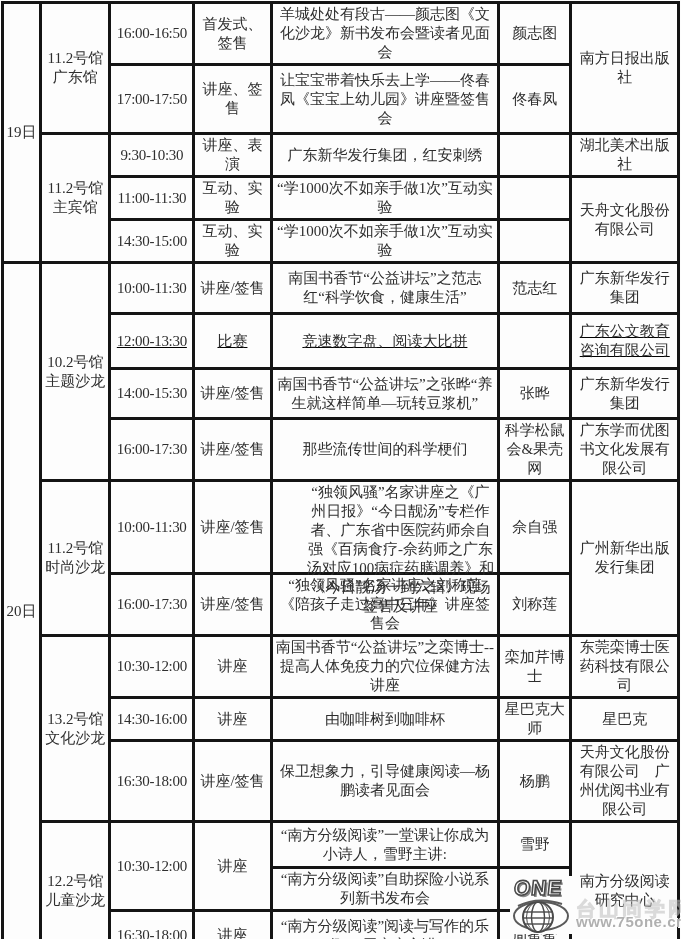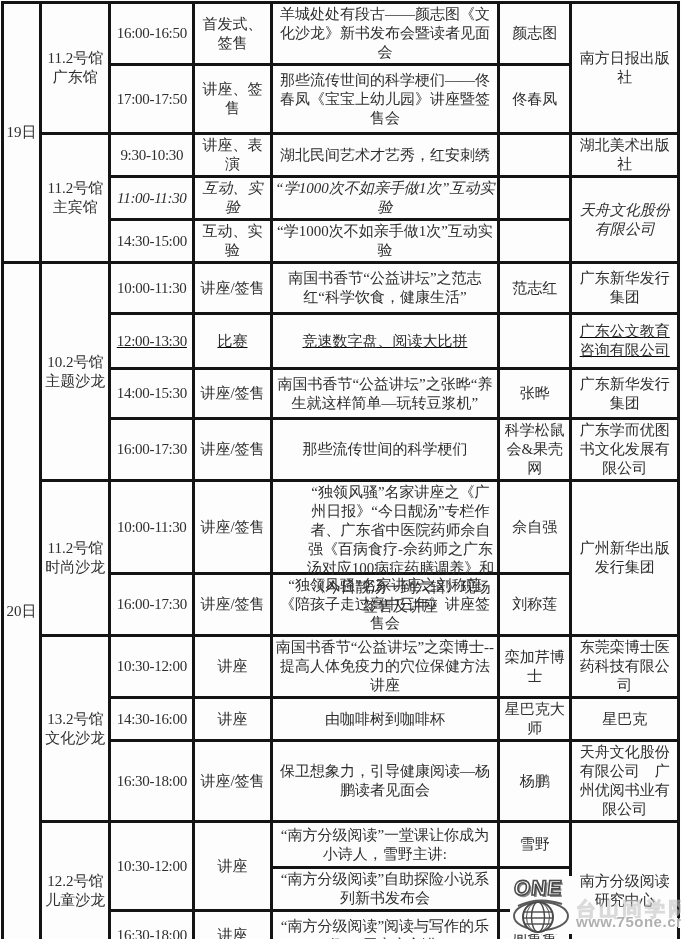--- a/index.html
+++ b/index.html
@@ -108,33 +108,33 @@
 广东馆</td>
           <td class="c-time">16:00-16:50</td>
           <td class="c-type">首发式、签售</td>
           <td class="c-desc">羊城处处有段古——颜志图《文化沙龙》新书发布会暨读者见面会</td>
           <td class="c-speaker">颜志图</td>
           <td class="c-org" rowspan="2">南方日报出版社</td>
         </tr>
         <tr style="height: 69px;">
           <td class="c-time">17:00-17:50</td>
           <td class="c-type">讲座、签售</td>
-          <td class="c-desc">那些流传世间的科学梗们——佟春凤《宝宝上幼儿园》讲座暨签售会</td>
+          <td class="c-desc">让宝宝带着快乐去上学——佟春凤《宝宝上幼儿园》讲座暨签售会</td>
           <td class="c-speaker">佟春凤</td>
         </tr>
         <tr style="height: 41px;">
           <td class="c-venue" rowspan="3">11.2号馆
 主宾馆</td>
           <td class="c-time">9:30-10:30</td>
           <td class="c-type">讲座、表演</td>
-          <td class="c-desc">湖北民间艺术才艺秀，红安刺绣</td>
+          <td class="c-desc">广东新华发行集团，红安刺绣</td>
           <td class="c-speaker"></td>
           <td class="c-org">湖北美术出版社</td>
         </tr>
-        <tr style="height: 42px; font-style: italic;">
+        <tr style="height: 42px;">
           <td class="c-time">11:00-11:30</td>
           <td class="c-type">互动、实验</td>
           <td class="c-desc">“学1000次不如亲手做1次”互动实验</td>
           <td class="c-speaker"></td>
           <td class="c-org" rowspan="2">天舟文化股份有限公司</td>
         </tr>
         <tr style="height: 43px;">
           <td class="c-time">14:30-15:00</td>
           <td class="c-type">互动、实验</td>
           <td class="c-desc">“学1000次不如亲手做1次”互动实验</td>

